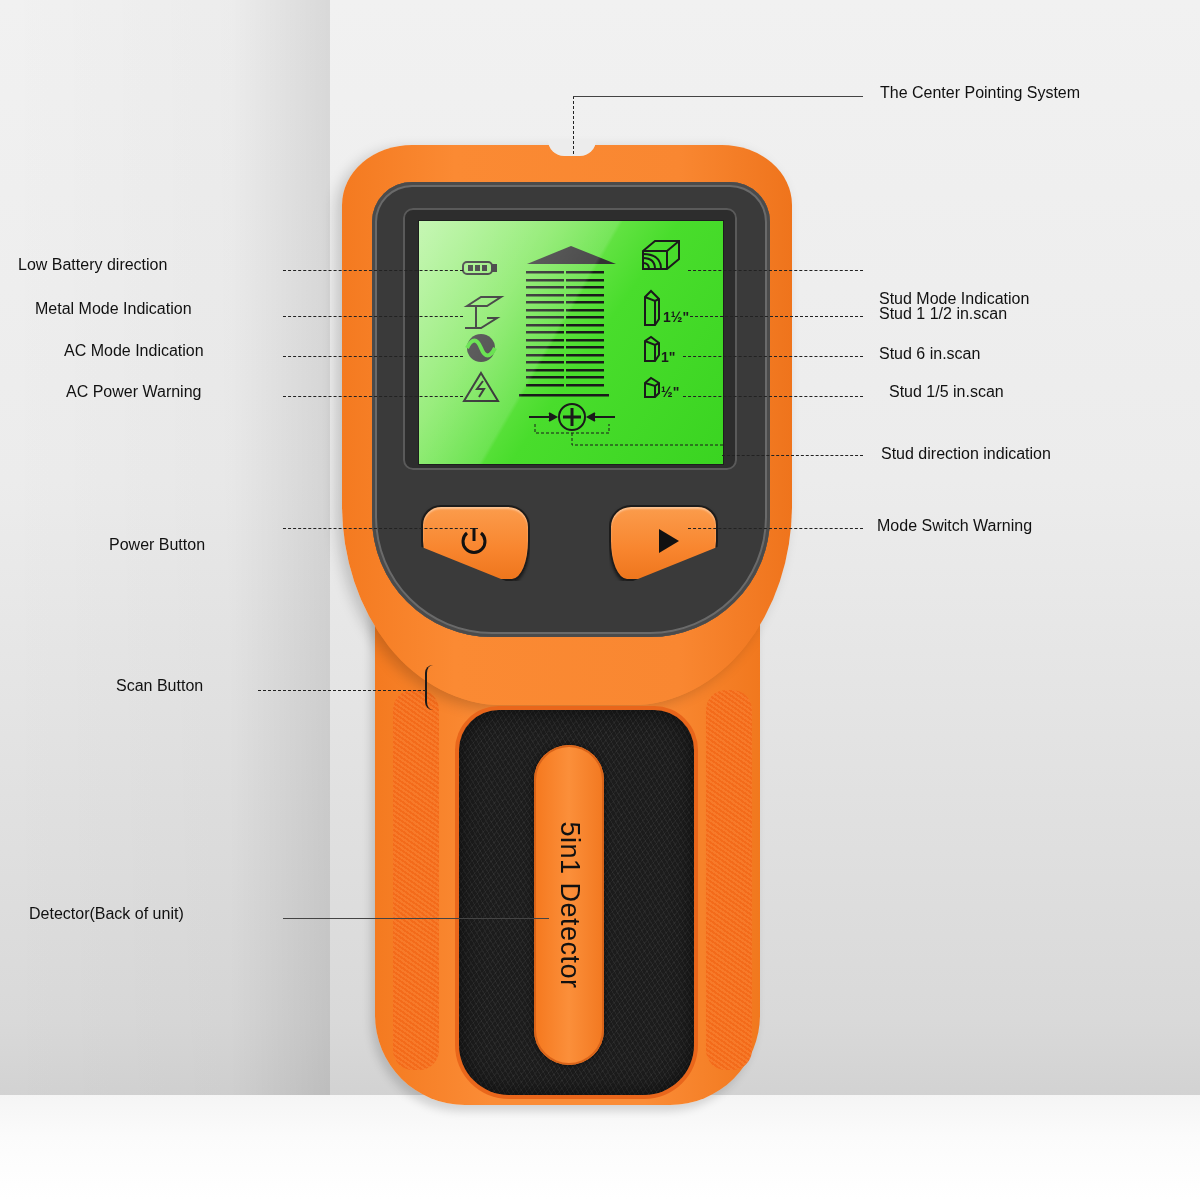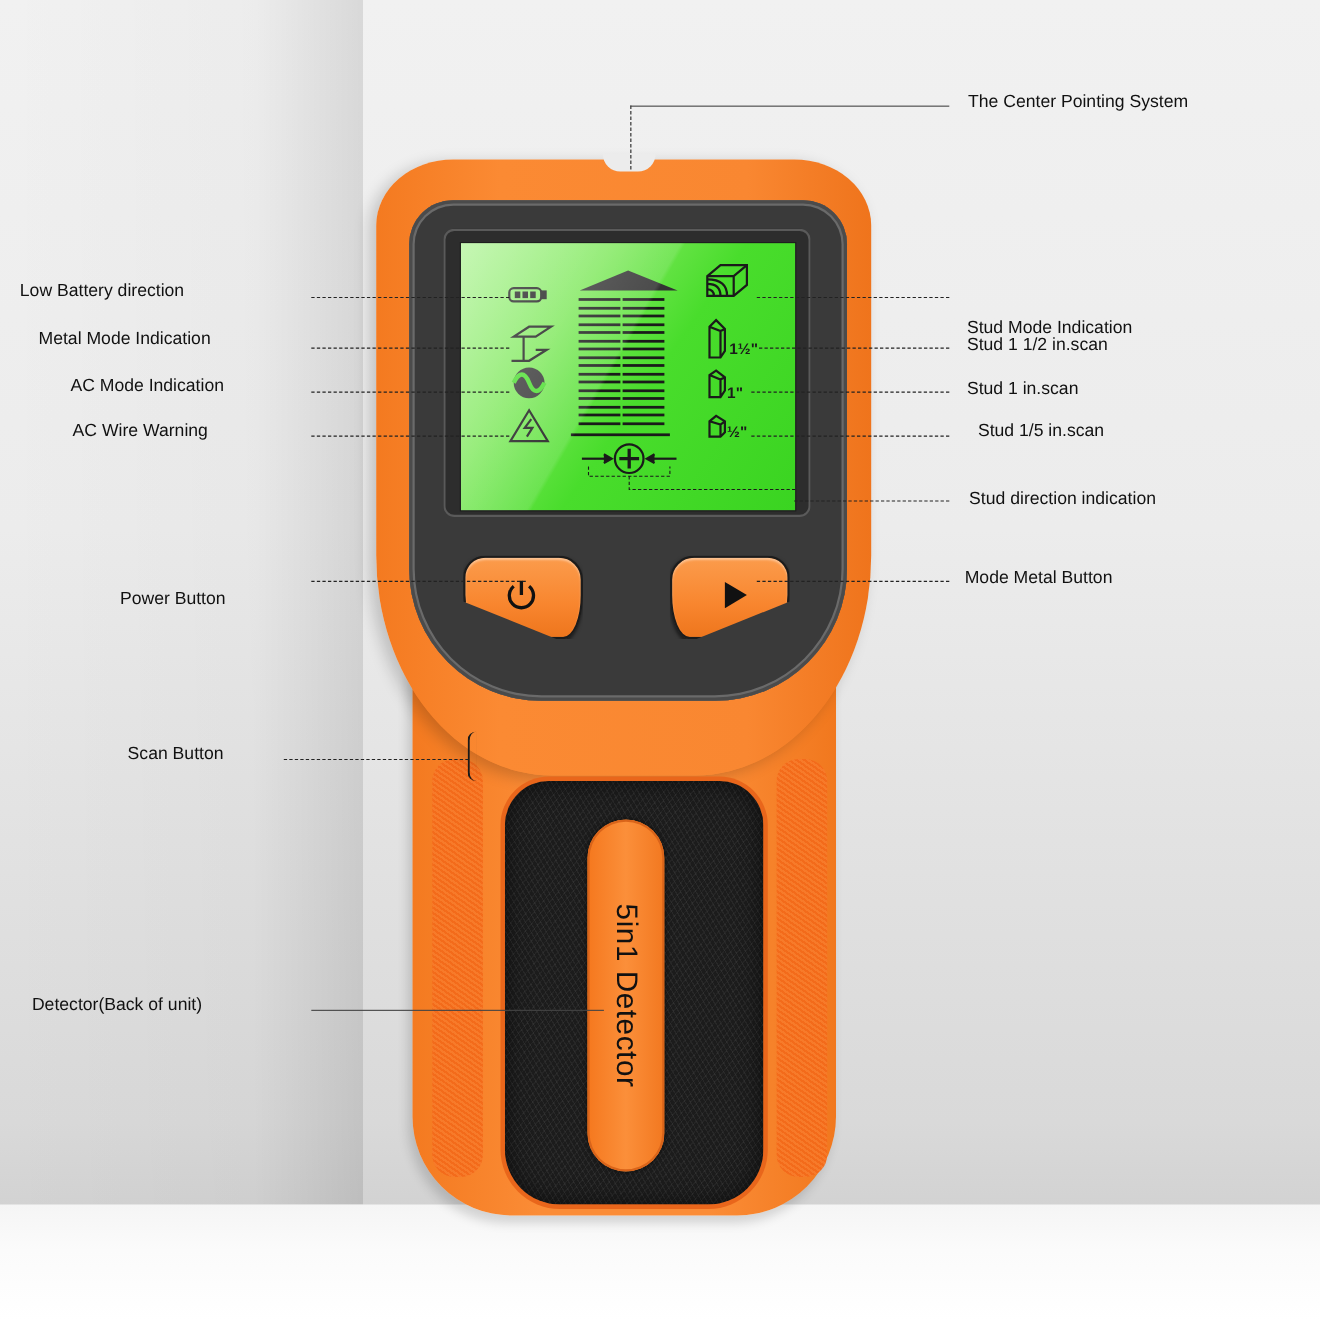--- a/index.html
+++ b/index.html
@@ -257,24 +257,24 @@
 
 <div class="leader" style="left:283px; top:528px; width:195px;"></div>
 <div class="leader" style="left:688px; top:528px; width:175px;"></div>
 <div class="leader" style="left:258px; top:690px; width:168px;"></div>
 <div class="leader solid" style="left:283px; top:918px; width:266px;"></div>
 
 <div class="label" style="left:880px; top:85px;">The Center Pointing System</div>
 <div class="label" style="left:18px; top:257px;">Low Battery direction</div>
 <div class="label" style="left:18px; top:301px;margin-left:17px;">Metal Mode Indication</div>
 <div class="label" style="left:44px; top:343px;margin-left:20px;">AC Mode Indication</div>
-<div class="label" style="left:66px; top:384px;">AC Wire Warning</div>
+<div class="label" style="left:66px; top:384px;">AC Power Warning</div>
 
 <div class="label" style="left:879px; top:259px;margin-top:32px;">Stud Mode Indication</div>
 <div class="label" style="left:879px; top:306px;">Stud 1 1/2 in.scan</div>
-<div class="label" style="left:879px; top:346px;">Stud 1 in.scan</div>
+<div class="label" style="left:879px; top:346px;">Stud 6 in.scan</div>
 <div class="label" style="left:889px; top:384px;">Stud 1/5 in.scan</div>
 <div class="label" style="left:881px; top:446px;">Stud direction indication</div>
 
 <div class="label" style="left:109px; top:514px;margin-top:23px;">Power Button</div>
-<div class="label" style="left:877px; top:518px;">Mode Metal Button</div>
+<div class="label" style="left:877px; top:518px;">Mode Switch Warning</div>
 <div class="label" style="left:116px; top:678px;">Scan Button</div>
 <div class="label" style="left:29px; top:906px;">Detector(Back of unit)</div>
 
 </body></html>

